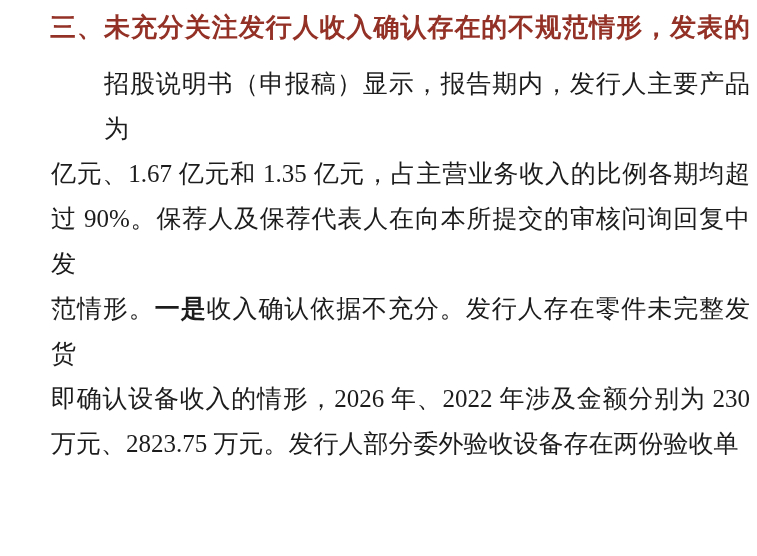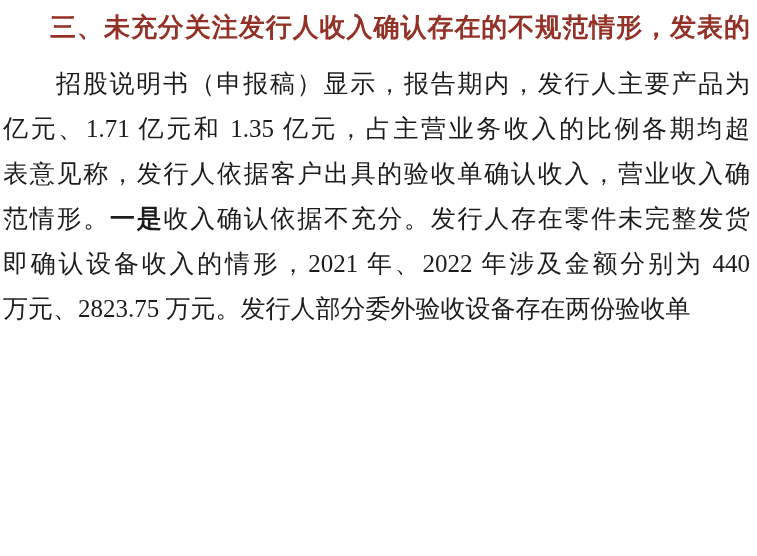--- a/index.html
+++ b/index.html
@@ -48,25 +48,25 @@
     font-weight: bold;
   }
 </style>
 </head>
 <body>
 
 <div class="page">
   <div class="heading" id="heading-root" style="color: rgb(148, 49, 38);">
       <div class="line fill first-heading"><span class="seg-bold">三、未充分关注发行人收入确认存在的不规范情形，发表的</span></div>
     </div>
-  <div class="bodytext" id="body-root" style="color: rgb(28, 28, 28);">
+  <div class="bodytext" id="body-root" style="color: rgb(28, 28, 28); margin-left: 48px;">
       <div class="bodytext-block">
         <div class="line fill first-body"><span class="">招股说明书（申报稿）显示，报告期内，发行人主要产品为</span></div>
-        <div class="line fill"><span class="">亿元、1.71 亿元和 1.35 亿元，占主营业务收入的比例各期均超</span></div>
-        <div class="line fill"><span class="">表意见称，发行人依据客户出具的验收单确认收入，营业收入确</span></div>
+        <div class="line fill"><span class="">亿元、1.67 亿元和 1.35 亿元，占主营业务收入的比例各期均超</span></div>
+        <div class="line fill"><span class="">过 90%。保荐人及保荐代表人在向本所提交的审核问询回复中发</span></div>
       </div>
       <div class="">
         <div class="line fill"><span class="">范情形。</span><span class="seg-bold">一是</span><span class="">收入确认依据不充分。发行人存在零件未完整发货</span></div>
-        <div class="line fill"><span class="">即确认设备收入的情形，2021 年、2022 年涉及金额分别为 440</span></div>
+        <div class="line fill"><span class="">即确认设备收入的情形，2026 年、2022 年涉及金额分别为 230</span></div>
         <div class="line"><span class="">万元、2823.75 万元。发行人部分委外验收设备存在两份验收单</span></div>
       </div>
     </div>
 </div>
 
 </body></html>

